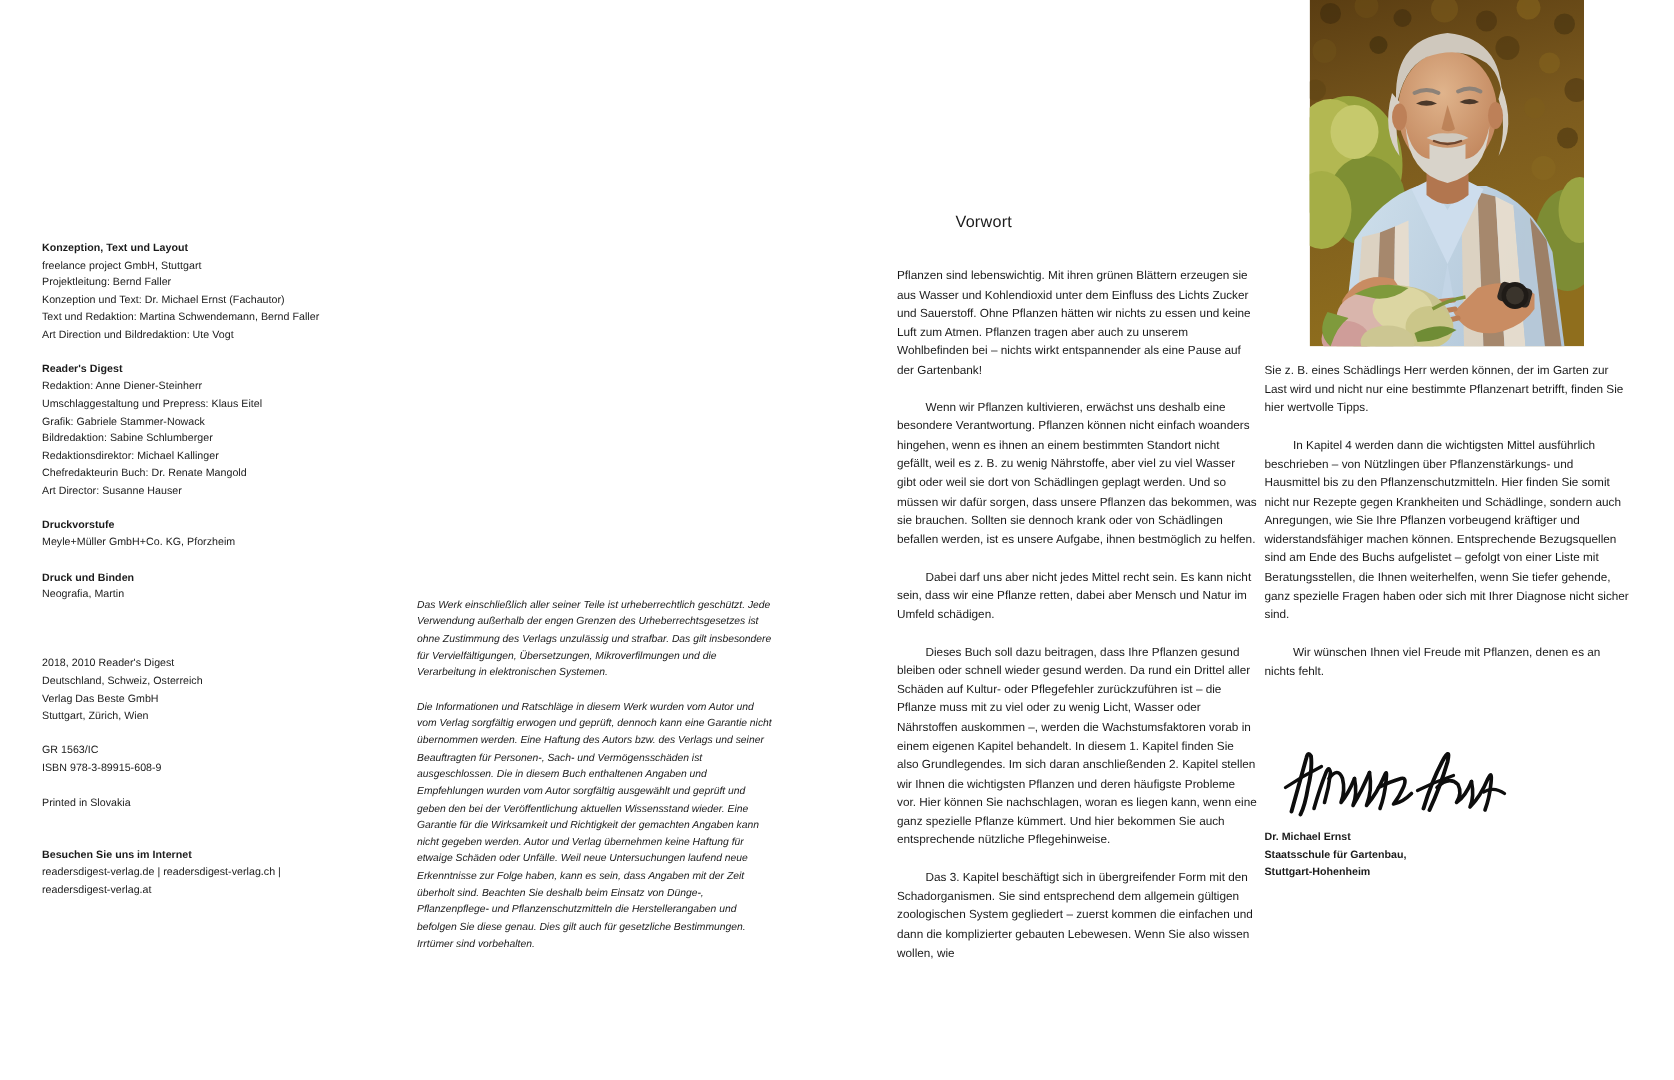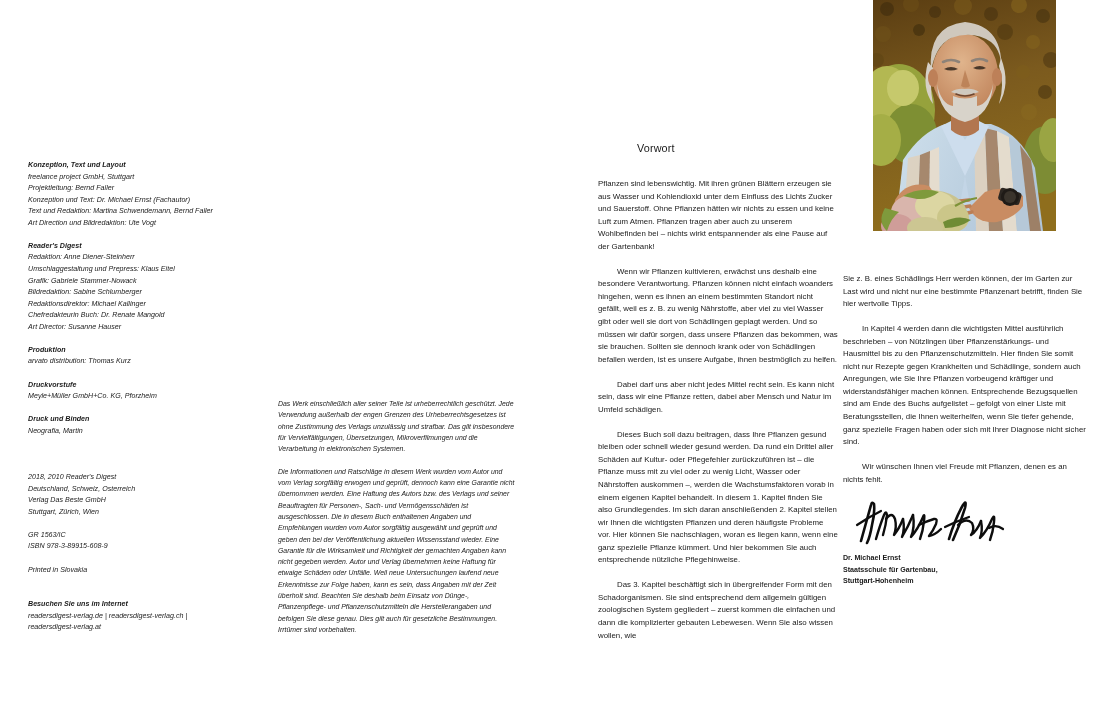--- a/index.html
+++ b/index.html
@@ -35,21 +35,21 @@
     top: 160px;
     width: 240px;
     font-size: 7.1px;
     line-height: 11.55px;
     font-weight: 400;
     letter-spacing: 0.02px;
   }
   #imprint-column .blk { margin: 0 0 11.6px 0; }
   #imprint-column .blk:last-child { margin-bottom: 0; }
   #imprint-column .hd { font-weight: 700; }
-  #imprint-column .ln { white-space: nowrap; font-style: italic; }
+  #imprint-column .ln { white-space: nowrap; }
 
   .gap-lg { height: 11.6px; }
 
   
   #legal-column {
     position: absolute;
     left: 278px;
     top: 398px;
     width: 238px;
     font-size: 6.9px;
@@ -83,21 +83,20 @@
   #foreword-column-1 p.ind { text-indent: 19px; }
 
   
   #foreword-column-2 {
     position: absolute;
     left: 843px;
     top: 241px;
     width: 243px;
     font-size: 7.85px;
     line-height: 12.55px;
-    margin-top: 32px;
   }
   #foreword-column-2 p { margin: 0 0 12.5px 0; }
   #foreword-column-2 p:last-child { margin-bottom: 0; }
   #foreword-column-2 p.ind { text-indent: 19px; }
 
   
   #signature-block {
     position: absolute;
     left: 843px;
     top: 495px;
@@ -255,24 +254,20 @@
     <div class="ln hd">Reader's Digest</div>
     <div class="ln">Redaktion: Anne Diener-Steinherr</div>
     <div class="ln">Umschlaggestaltung und Prepress: Klaus Eitel</div>
     <div class="ln">Grafik: Gabriele Stammer-Nowack</div>
     <div class="ln">Bildredaktion: Sabine Schlumberger</div>
     <div class="ln">Redaktionsdirektor: Michael Kallinger</div>
     <div class="ln">Chefredakteurin Buch: Dr. Renate Mangold</div>
     <div class="ln">Art Director: Susanne Hauser</div>
   </div>
 
-  <div class="blk">
-    <div class="ln hd">Produktion</div>
-    <div class="ln">arvato distribution: Thomas Kurz</div>
-  </div>
 
   <div class="blk">
     <div class="ln hd">Druckvorstufe</div>
     <div class="ln">Meyle+Müller GmbH+Co. KG, Pforzheim</div>
   </div>
 
   <div class="blk">
     <div class="ln hd">Druck und Binden</div>
     <div class="ln">Neografia, Martin</div>
   </div>

